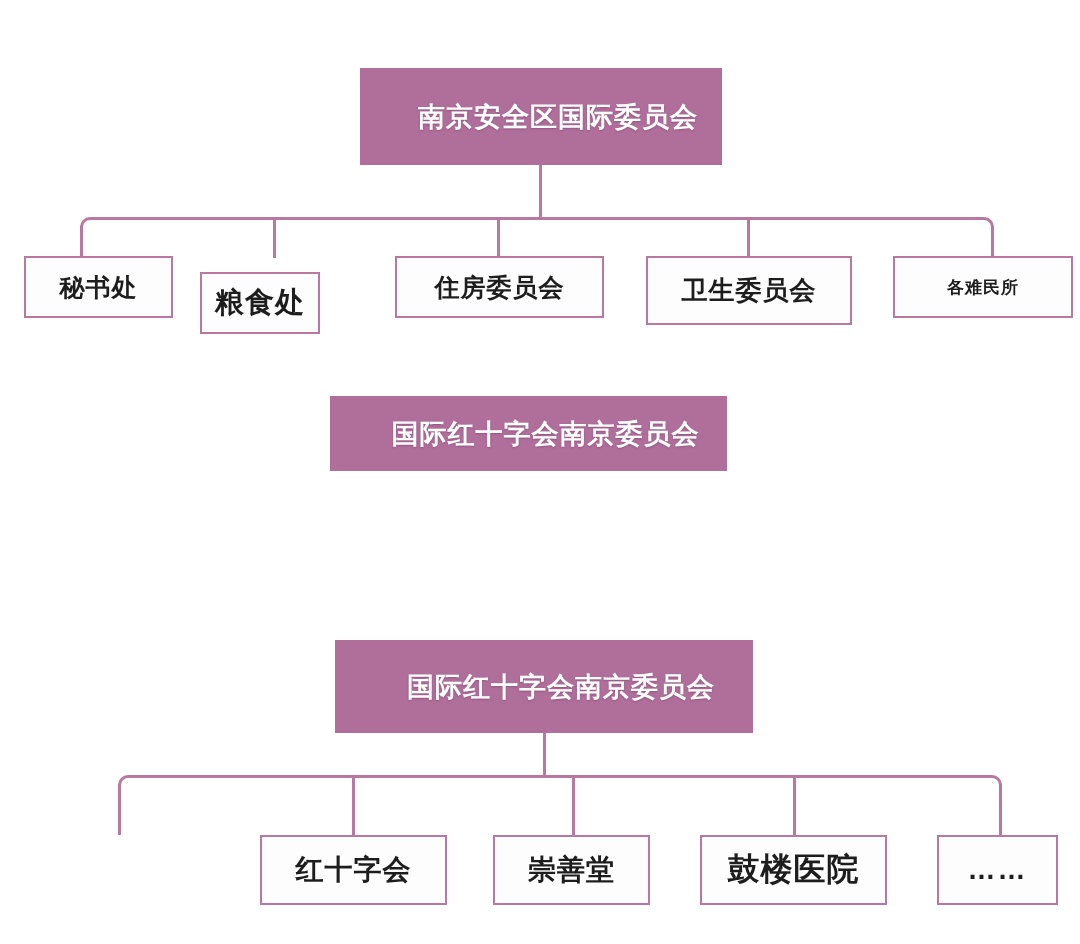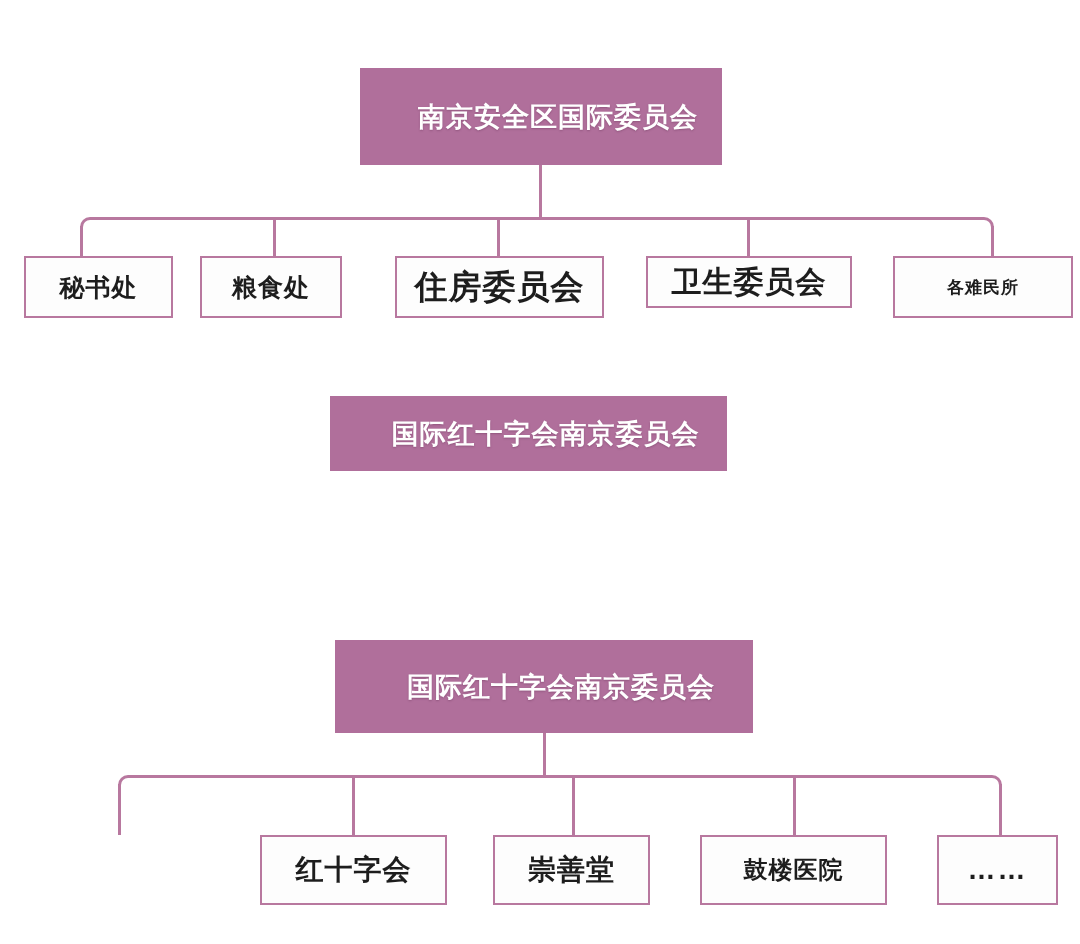--- a/index.html
+++ b/index.html
@@ -78,37 +78,37 @@
 
   <div class="conn-bus-rounded" style="left:80px; top:217px; width:914px; height:14px;"></div>
 
   <div class="conn-vert" style="left:80px; top:226px; width:3px; height:32px;"></div>
   <div class="conn-vert" style="left:273px; top:217px; width:3px; height:41px;"></div>
   <div class="conn-vert" style="left:497px; top:217px; width:3px; height:41px;"></div>
   <div class="conn-vert" style="left:747px; top:217px; width:3px; height:41px;"></div>
   <div class="conn-vert" style="left:991px; top:226px; width:3px; height:32px;"></div>
 
   <div class="node-outlined" style="left:8px; top:256px; width:149px; height:62px; font-size:25px;margin-left:16px;">秘书处</div>
-  <div class="node-outlined" style="left:200px; top:256px; width:142px; height:62px; font-size:25px;">粮食处</div>
-  <div class="node-outlined" style="left:395px; top:256px; width:209px; height:62px; font-size:33px;">住房委员会</div>
-  <div class="node-outlined" style="left:646px; top:256px; width:206px; height:52px; font-size:30px;">卫生委员会</div>
+  <div class="node-outlined" style="left:200px; top:272px; width:120px; height:62px; font-size:29px;">粮食处</div>
+  <div class="node-outlined" style="left:395px; top:256px; width:209px; height:62px; font-size:25px;">住房委员会</div>
+  <div class="node-outlined" style="left:646px; top:256px; width:206px; height:69px; font-size:26px;">卫生委员会</div>
   <div class="node-outlined" style="left:893px; top:256px; width:180px; height:62px; font-size:17px;">各难民所</div>
 
   <div class="node-filled" style="left:330px; top:396px; width:397px; height:75px; font-size:27px;">国际红十字会南京委员会</div>
 
   <div class="node-filled" style="left:335px; top:640px; width:418px; height:93px; font-size:27px;">国际红十字会南京委员会</div>
 
   <div class="conn-vert" style="left:543px; top:733px; width:3px; height:44px;"></div>
 
   <div class="conn-bus-rounded" style="left:118px; top:775px; width:884px; height:14px;"></div>
 
   <div class="conn-vert" style="left:118px; top:784px; width:3px; height:51px;"></div>
   <div class="conn-vert" style="left:352px; top:775px; width:3px; height:60px;"></div>
   <div class="conn-vert" style="left:572px; top:775px; width:3px; height:60px;"></div>
   <div class="conn-vert" style="left:793px; top:775px; width:3px; height:60px;"></div>
   <div class="conn-vert" style="left:999px; top:784px; width:3px; height:51px;"></div>
 
   <div class="node-outlined" style="left:260px; top:835px; width:187px; height:70px; font-size:28px;">红十字会</div>
   <div class="node-outlined" style="left:493px; top:835px; width:157px; height:70px; font-size:28px;">崇善堂</div>
-  <div class="node-outlined" style="left:700px; top:835px; width:187px; height:70px; font-size:24px;">鼓楼医院</div>
+  <div class="node-outlined" style="left:700px; top:835px; width:187px; height:70px; font-size:32px;">鼓楼医院</div>
   <div class="node-outlined ellipsis-text" style="left:937px; top:835px; width:121px; height:70px; font-size:28px;">……</div>
 
 </div>
 
 </body></html>

